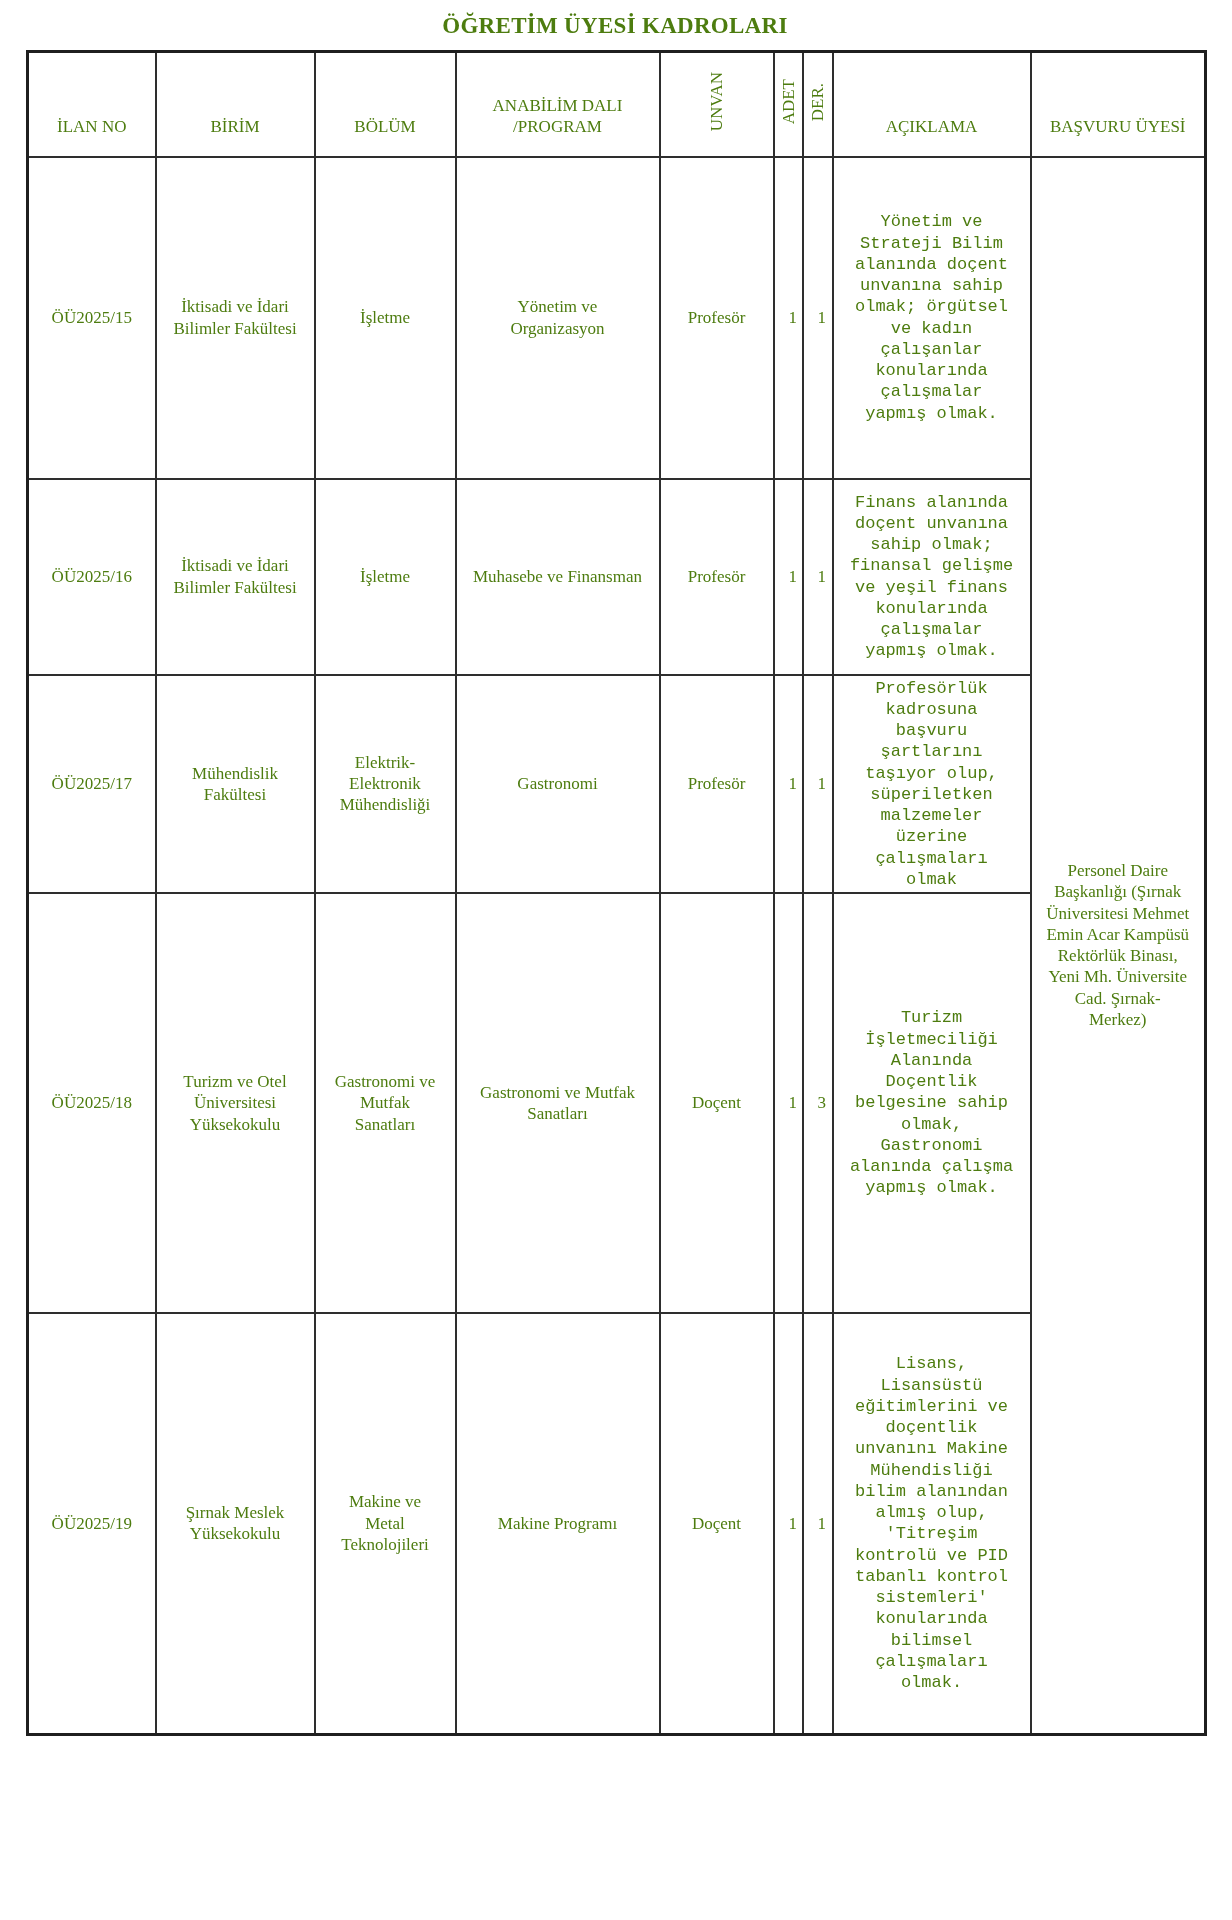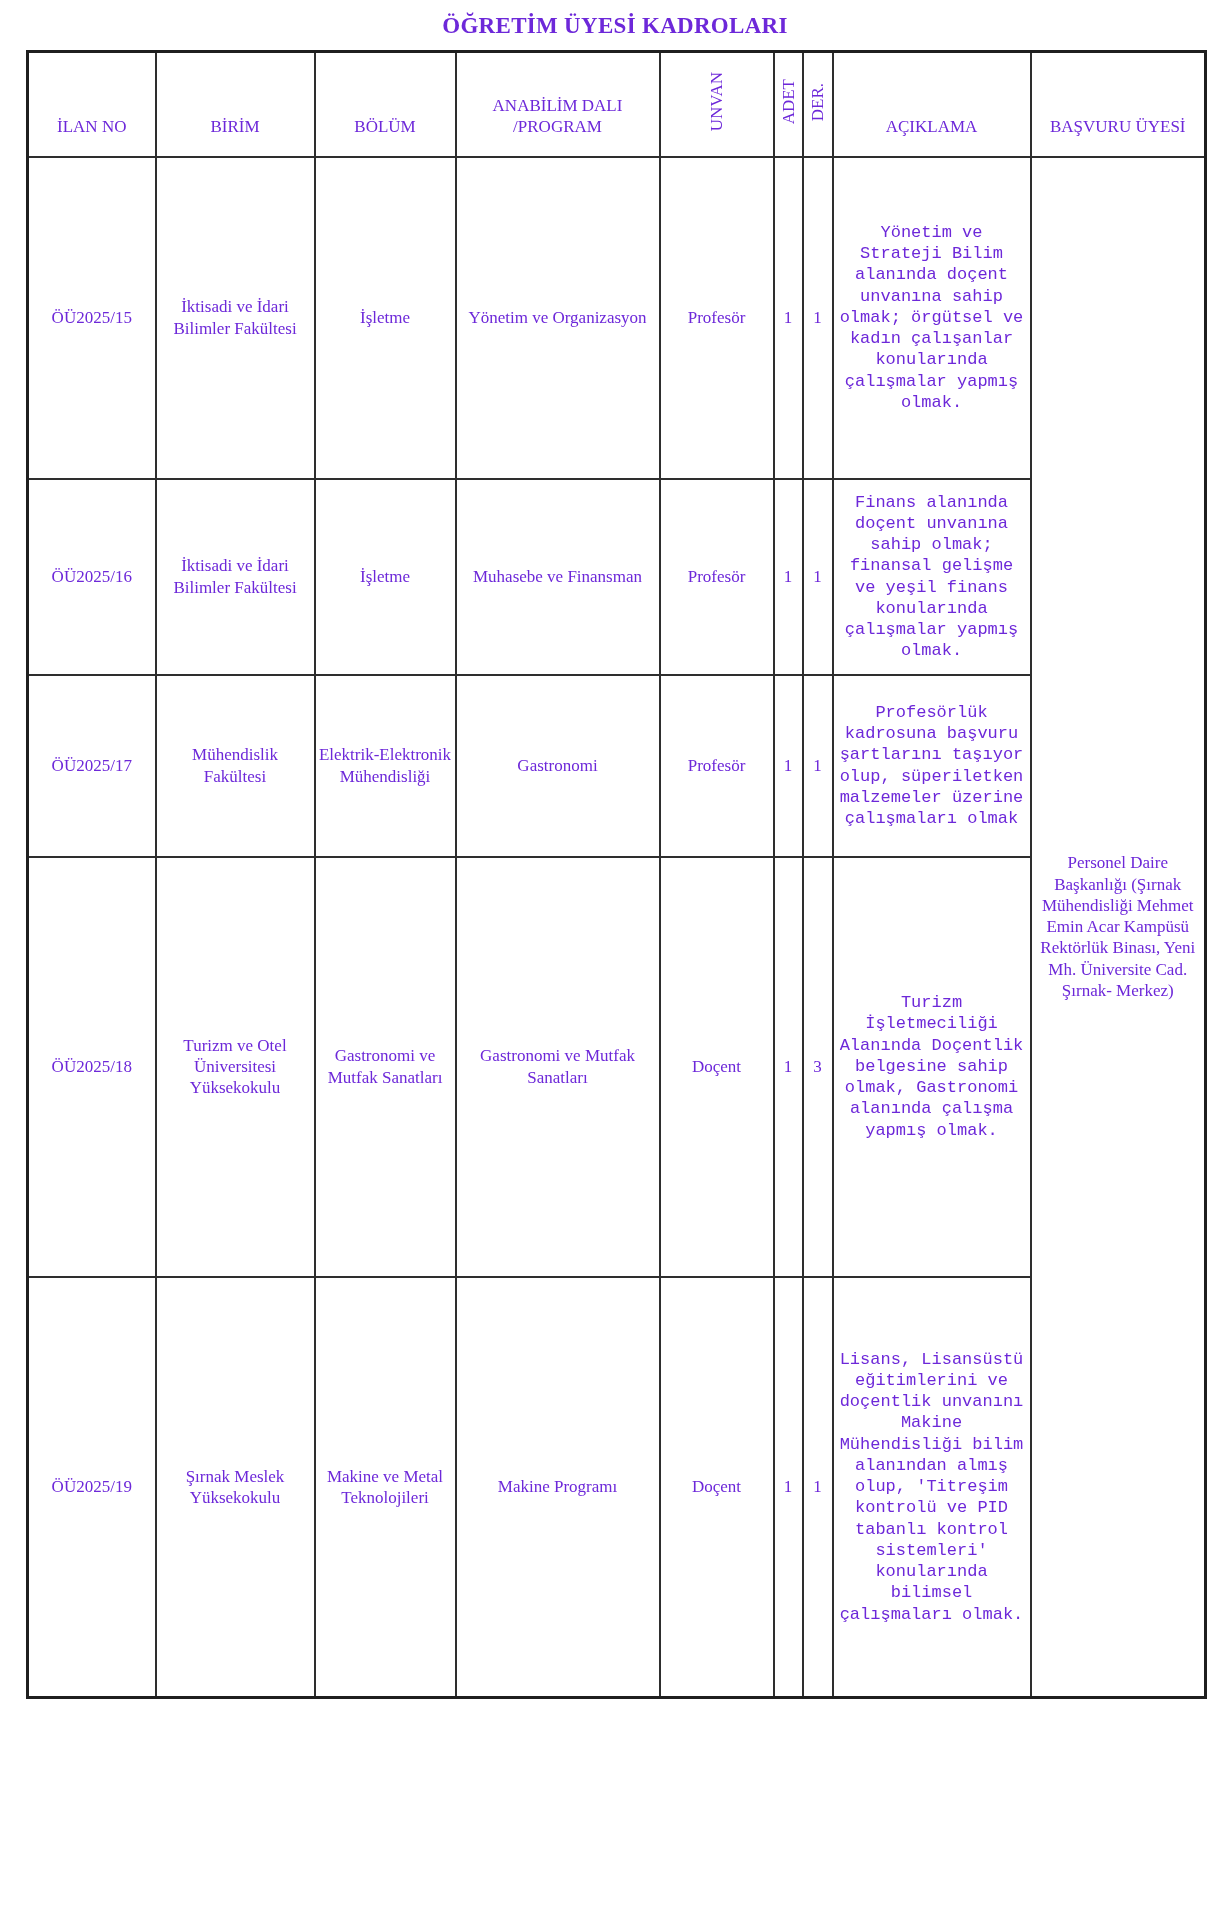--- a/index.html
+++ b/index.html
@@ -6,21 +6,21 @@
     margin: 0;
     padding: 0;
     background: #ffffff;
   }
   .page {
     position: relative;
     width: 1232px;
     height: 1920px;
     background: #ffffff;
     font-family: "Liberation Serif", "DejaVu Serif", serif;
-    color: #6d28d9;
+    color: #4d7c0f;
     overflow: hidden;
   }
   .doc-title {
     position: absolute;
     top: 13px;
     left: 26px;
     width: 1178px;
     text-align: center;
     font-size: 23px;
     font-weight: bold;
@@ -35,21 +35,21 @@
     table-layout: fixed;
     border: 3px solid #1f1f1f;
   }
   table.kadro th,
   table.kadro td {
     border: 2px solid #2e2e2e;
     font-size: 17px;
     font-weight: normal;
     text-align: center;
     vertical-align: middle;
-    padding: 2px 3px;
+    padding: 2px 14px;
     line-height: 1.25;
     overflow: hidden;
     word-wrap: break-word;
   }
   table.kadro th {
     vertical-align: bottom;
     padding-bottom: 18px;
   }
   table.kadro th.vert {
     vertical-align: middle;
@@ -110,21 +110,21 @@
 
     <tr class="r0">
       <td>ÖÜ2025/15</td>
       <td>İktisadi ve İdari Bilimler Fakültesi</td>
       <td>İşletme</td>
       <td>Yönetim ve Organizasyon</td>
       <td>Profesör</td>
       <td>1</td>
       <td>1</td>
       <td class="aciklama">Yönetim ve Strateji Bilim alanında doçent unvanına sahip olmak; örgütsel ve kadın çalışanlar konularında çalışmalar yapmış olmak.</td>
-      <td class="basvuru" rowspan="5">Personel Daire Başkanlığı (Şırnak Mühendisliği Mehmet Emin Acar Kampüsü Rektörlük Binası, Yeni Mh. Üniversite Cad. Şırnak- Merkez)</td>
+      <td class="basvuru" rowspan="5">Personel Daire Başkanlığı (Şırnak Üniversitesi Mehmet Emin Acar Kampüsü Rektörlük Binası, Yeni Mh. Üniversite Cad. Şırnak- Merkez)</td>
     </tr>
 
     <tr class="r1">
       <td>ÖÜ2025/16</td>
       <td>İktisadi ve İdari Bilimler Fakültesi</td>
       <td>İşletme</td>
       <td>Muhasebe ve Finansman</td>
       <td>Profesör</td>
       <td>1</td>
       <td>1</td>

